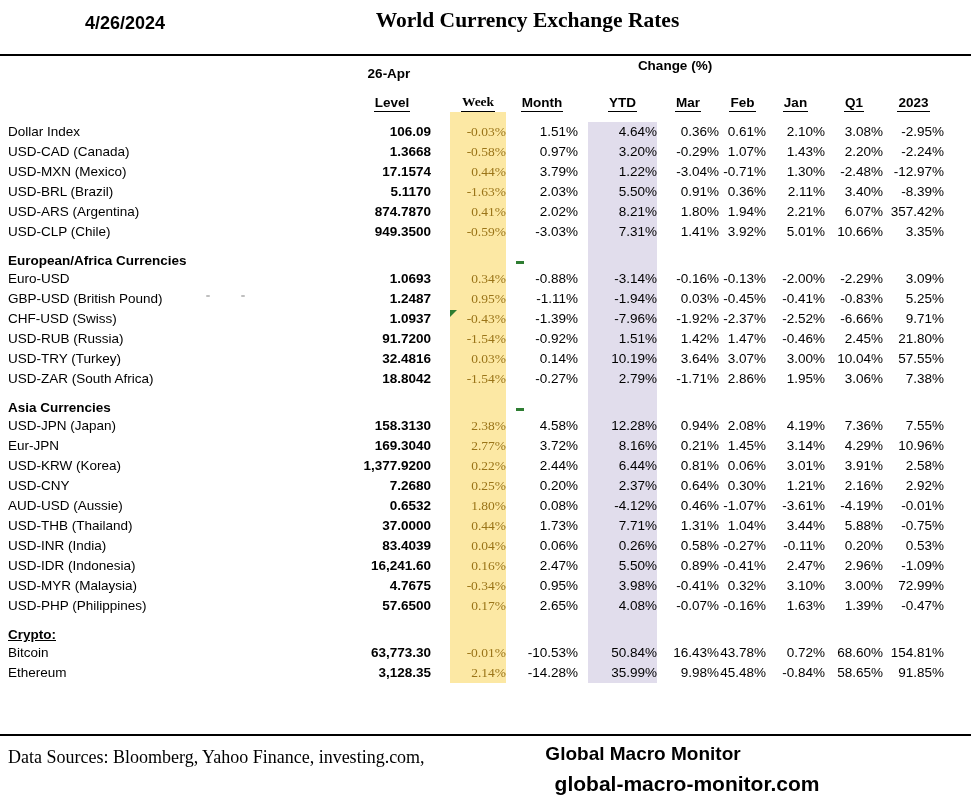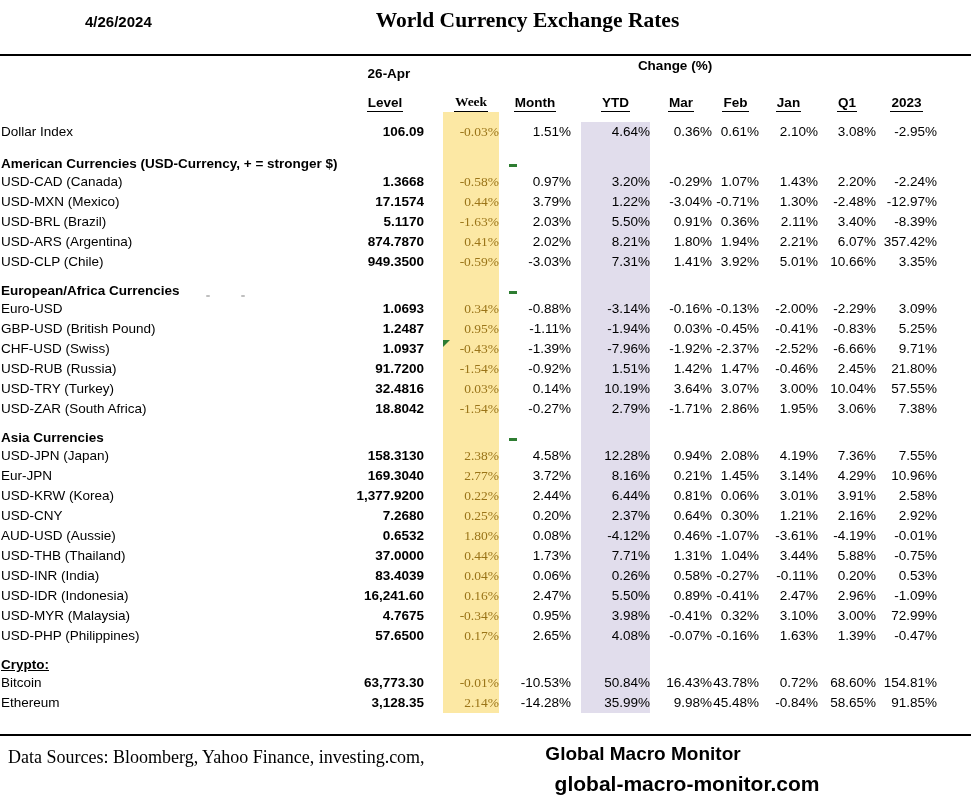--- a/index.html
+++ b/index.html
@@ -1,28 +1,28 @@
 <!DOCTYPE html>
 <html style="--week-bg: #FCE8A4; --week-text: #9A7418; --ytd-bg: #E1DDEC; --marker-green: #2E7D32;"><head>
 <meta charset="utf-8">
 <style>
   html,body{margin:0;padding:0;background:#fff;}
   #page{position:relative;width:971px;height:800px;background:#fff;overflow:hidden;
         font-family:"Liberation Sans",sans-serif;color:#000;}
   .abs{position:absolute;}
-  #doc-date{left:85px;top:13px;font-weight:bold;font-size:15px;}
+  #doc-date{left:85px;top:13px;font-weight:bold;font-size:18px;}
   #page-title{left:0;right:0;top:8px;text-align:center;transform:translateX(42px);
               font-family:"Liberation Serif",serif;font-weight:bold;font-size:21.5px;}
   .rule{left:0;width:971px;height:2px;background:#000;}
   #rule-top{top:54px;}
   #rule-bottom{top:734px;}
   #grp-date{left:350px;top:66px;width:78px;text-align:center;font-weight:bold;font-size:13.5px;}
   #grp-change{left:675px;top:58px;transform:translateX(-50%);font-weight:bold;font-size:13.5px;}
 
-  #rates-table{position:absolute;left:1px;top:88px;border-collapse:collapse;table-layout:fixed;}
+  #rates-table{position:absolute;left:8px;top:88px;border-collapse:collapse;table-layout:fixed;}
   #rates-table td{padding:0;font-size:13.5px;white-space:nowrap;overflow:visible;position:relative;}
   tr.head td{height:24px;vertical-align:bottom;text-align:center;font-weight:bold;}
   .colhead{display:inline-block;border-bottom:1.6px solid #000;padding:0 1px 1px;}
   tr.gap td{height:10px;line-height:10px;font-size:2px;}
   tr.data td{height:20px;line-height:20px;}
   tr.section td{height:27px;vertical-align:bottom;line-height:17px;}
   tr.section.tall td{height:30px;}
   td.c-name{text-align:left;}
   tr.section td.c-name{font-weight:bold;}
   td.num{text-align:right;}
@@ -107,377 +107,361 @@
           <td class="c-week num band-wk">-0.03%</td>
           <td class="c-month num">1.51%</td>
           <td class="c-sp2"></td>
           <td class="c-ytd num band-ytd">4.64%</td>
           <td class="c-mar num">0.36%</td>
           <td class="c-feb num">0.61%</td>
           <td class="c-jan num">2.10%</td>
           <td class="c-q1 num">3.08%</td>
           <td class="c-y2023 num">-2.95%</td>
         </tr>
-        <tr class="section tall">
-          <td class="c-name">American Currencies (USD-Currency, + = stronger $)</td>
+        <tr class="data">
+          <td class="c-name">USD-CAD (Canada)</td>
+          <td class="c-level num">1.3668</td>
+          <td class="c-sp1"></td>
+          <td class="c-week num band-wk">-0.58%</td>
+          <td class="c-month num">0.97%</td>
+          <td class="c-sp2"></td>
+          <td class="c-ytd num band-ytd">3.20%</td>
+          <td class="c-mar num">-0.29%</td>
+          <td class="c-feb num">1.07%</td>
+          <td class="c-jan num">1.43%</td>
+          <td class="c-q1 num">2.20%</td>
+          <td class="c-y2023 num">-2.24%</td>
+        </tr>
+        <tr class="data">
+          <td class="c-name">USD-MXN  (Mexico)</td>
+          <td class="c-level num">17.1574</td>
+          <td class="c-sp1"></td>
+          <td class="c-week num band-wk">0.44%</td>
+          <td class="c-month num">3.79%</td>
+          <td class="c-sp2"></td>
+          <td class="c-ytd num band-ytd">1.22%</td>
+          <td class="c-mar num">-3.04%</td>
+          <td class="c-feb num">-0.71%</td>
+          <td class="c-jan num">1.30%</td>
+          <td class="c-q1 num">-2.48%</td>
+          <td class="c-y2023 num">-12.97%</td>
+        </tr>
+        <tr class="data">
+          <td class="c-name">USD-BRL (Brazil)</td>
+          <td class="c-level num">5.1170</td>
+          <td class="c-sp1"></td>
+          <td class="c-week num band-wk">-1.63%</td>
+          <td class="c-month num">2.03%</td>
+          <td class="c-sp2"></td>
+          <td class="c-ytd num band-ytd">5.50%</td>
+          <td class="c-mar num">0.91%</td>
+          <td class="c-feb num">0.36%</td>
+          <td class="c-jan num">2.11%</td>
+          <td class="c-q1 num">3.40%</td>
+          <td class="c-y2023 num">-8.39%</td>
+        </tr>
+        <tr class="data">
+          <td class="c-name">USD-ARS (Argentina)</td>
+          <td class="c-level num">874.7870</td>
+          <td class="c-sp1"></td>
+          <td class="c-week num band-wk">0.41%</td>
+          <td class="c-month num">2.02%</td>
+          <td class="c-sp2"></td>
+          <td class="c-ytd num band-ytd">8.21%</td>
+          <td class="c-mar num">1.80%</td>
+          <td class="c-feb num">1.94%</td>
+          <td class="c-jan num">2.21%</td>
+          <td class="c-q1 num">6.07%</td>
+          <td class="c-y2023 num">357.42%</td>
+        </tr>
+        <tr class="data">
+          <td class="c-name">USD-CLP (Chile)</td>
+          <td class="c-level num">949.3500</td>
+          <td class="c-sp1"></td>
+          <td class="c-week num band-wk">-0.59%</td>
+          <td class="c-month num">-3.03%</td>
+          <td class="c-sp2"></td>
+          <td class="c-ytd num band-ytd">7.31%</td>
+          <td class="c-mar num">1.41%</td>
+          <td class="c-feb num">3.92%</td>
+          <td class="c-jan num">5.01%</td>
+          <td class="c-q1 num">10.66%</td>
+          <td class="c-y2023 num">3.35%</td>
+        </tr>
+        <tr class="section">
+          <td class="c-name">European/Africa Currencies</td>
           <td class="c-level"></td>
           <td class="c-sp1"></td>
           <td class="c-week band-wk"></td>
           <td class="c-month">
             <span class="green-dash"></span>
           </td>
           <td class="c-sp2"></td>
           <td class="c-ytd band-ytd"></td>
           <td class="c-mar"></td>
           <td class="c-feb"></td>
           <td class="c-jan"></td>
           <td class="c-q1"></td>
           <td class="c-y2023"></td>
         </tr>
         <tr class="data">
-          <td class="c-name">USD-CAD (Canada)</td>
-          <td class="c-level num">1.3668</td>
-          <td class="c-sp1"></td>
-          <td class="c-week num band-wk">-0.58%</td>
-          <td class="c-month num">0.97%</td>
-          <td class="c-sp2"></td>
-          <td class="c-ytd num band-ytd">3.20%</td>
-          <td class="c-mar num">-0.29%</td>
-          <td class="c-feb num">1.07%</td>
-          <td class="c-jan num">1.43%</td>
-          <td class="c-q1 num">2.20%</td>
-          <td class="c-y2023 num">-2.24%</td>
-        </tr>
-        <tr class="data">
-          <td class="c-name">USD-MXN  (Mexico)</td>
-          <td class="c-level num">17.1574</td>
-          <td class="c-sp1"></td>
-          <td class="c-week num band-wk">0.44%</td>
-          <td class="c-month num">3.79%</td>
-          <td class="c-sp2"></td>
-          <td class="c-ytd num band-ytd">1.22%</td>
-          <td class="c-mar num">-3.04%</td>
-          <td class="c-feb num">-0.71%</td>
-          <td class="c-jan num">1.30%</td>
-          <td class="c-q1 num">-2.48%</td>
-          <td class="c-y2023 num">-12.97%</td>
-        </tr>
-        <tr class="data">
-          <td class="c-name">USD-BRL (Brazil)</td>
-          <td class="c-level num">5.1170</td>
-          <td class="c-sp1"></td>
-          <td class="c-week num band-wk">-1.63%</td>
-          <td class="c-month num">2.03%</td>
-          <td class="c-sp2"></td>
-          <td class="c-ytd num band-ytd">5.50%</td>
-          <td class="c-mar num">0.91%</td>
-          <td class="c-feb num">0.36%</td>
-          <td class="c-jan num">2.11%</td>
-          <td class="c-q1 num">3.40%</td>
-          <td class="c-y2023 num">-8.39%</td>
-        </tr>
-        <tr class="data">
-          <td class="c-name">USD-ARS (Argentina)</td>
-          <td class="c-level num">874.7870</td>
-          <td class="c-sp1"></td>
-          <td class="c-week num band-wk">0.41%</td>
-          <td class="c-month num">2.02%</td>
-          <td class="c-sp2"></td>
-          <td class="c-ytd num band-ytd">8.21%</td>
-          <td class="c-mar num">1.80%</td>
-          <td class="c-feb num">1.94%</td>
-          <td class="c-jan num">2.21%</td>
-          <td class="c-q1 num">6.07%</td>
-          <td class="c-y2023 num">357.42%</td>
-        </tr>
-        <tr class="data">
-          <td class="c-name">USD-CLP (Chile)</td>
-          <td class="c-level num">949.3500</td>
-          <td class="c-sp1"></td>
-          <td class="c-week num band-wk">-0.59%</td>
-          <td class="c-month num">-3.03%</td>
-          <td class="c-sp2"></td>
-          <td class="c-ytd num band-ytd">7.31%</td>
-          <td class="c-mar num">1.41%</td>
-          <td class="c-feb num">3.92%</td>
-          <td class="c-jan num">5.01%</td>
-          <td class="c-q1 num">10.66%</td>
-          <td class="c-y2023 num">3.35%</td>
+          <td class="c-name">Euro-USD</td>
+          <td class="c-level num">1.0693</td>
+          <td class="c-sp1"></td>
+          <td class="c-week num band-wk">0.34%</td>
+          <td class="c-month num">-0.88%</td>
+          <td class="c-sp2"></td>
+          <td class="c-ytd num band-ytd">-3.14%</td>
+          <td class="c-mar num">-0.16%</td>
+          <td class="c-feb num">-0.13%</td>
+          <td class="c-jan num">-2.00%</td>
+          <td class="c-q1 num">-2.29%</td>
+          <td class="c-y2023 num">3.09%</td>
+        </tr>
+        <tr class="data">
+          <td class="c-name">GBP-USD (British Pound)</td>
+          <td class="c-level num">1.2487</td>
+          <td class="c-sp1"></td>
+          <td class="c-week num band-wk">0.95%</td>
+          <td class="c-month num">-1.11%</td>
+          <td class="c-sp2"></td>
+          <td class="c-ytd num band-ytd">-1.94%</td>
+          <td class="c-mar num">0.03%</td>
+          <td class="c-feb num">-0.45%</td>
+          <td class="c-jan num">-0.41%</td>
+          <td class="c-q1 num">-0.83%</td>
+          <td class="c-y2023 num">5.25%</td>
+        </tr>
+        <tr class="data">
+          <td class="c-name">CHF-USD (Swiss)</td>
+          <td class="c-level num">1.0937</td>
+          <td class="c-sp1"></td>
+          <td class="c-week num band-wk comment">-0.43%</td>
+          <td class="c-month num">-1.39%</td>
+          <td class="c-sp2"></td>
+          <td class="c-ytd num band-ytd">-7.96%</td>
+          <td class="c-mar num">-1.92%</td>
+          <td class="c-feb num">-2.37%</td>
+          <td class="c-jan num">-2.52%</td>
+          <td class="c-q1 num">-6.66%</td>
+          <td class="c-y2023 num">9.71%</td>
+        </tr>
+        <tr class="data">
+          <td class="c-name">USD-RUB (Russia)</td>
+          <td class="c-level num">91.7200</td>
+          <td class="c-sp1"></td>
+          <td class="c-week num band-wk">-1.54%</td>
+          <td class="c-month num">-0.92%</td>
+          <td class="c-sp2"></td>
+          <td class="c-ytd num band-ytd">1.51%</td>
+          <td class="c-mar num">1.42%</td>
+          <td class="c-feb num">1.47%</td>
+          <td class="c-jan num">-0.46%</td>
+          <td class="c-q1 num">2.45%</td>
+          <td class="c-y2023 num">21.80%</td>
+        </tr>
+        <tr class="data">
+          <td class="c-name">USD-TRY (Turkey)</td>
+          <td class="c-level num">32.4816</td>
+          <td class="c-sp1"></td>
+          <td class="c-week num band-wk">0.03%</td>
+          <td class="c-month num">0.14%</td>
+          <td class="c-sp2"></td>
+          <td class="c-ytd num band-ytd">10.19%</td>
+          <td class="c-mar num">3.64%</td>
+          <td class="c-feb num">3.07%</td>
+          <td class="c-jan num">3.00%</td>
+          <td class="c-q1 num">10.04%</td>
+          <td class="c-y2023 num">57.55%</td>
+        </tr>
+        <tr class="data">
+          <td class="c-name">USD-ZAR (South Africa)</td>
+          <td class="c-level num">18.8042</td>
+          <td class="c-sp1"></td>
+          <td class="c-week num band-wk">-1.54%</td>
+          <td class="c-month num">-0.27%</td>
+          <td class="c-sp2"></td>
+          <td class="c-ytd num band-ytd">2.79%</td>
+          <td class="c-mar num">-1.71%</td>
+          <td class="c-feb num">2.86%</td>
+          <td class="c-jan num">1.95%</td>
+          <td class="c-q1 num">3.06%</td>
+          <td class="c-y2023 num">7.38%</td>
         </tr>
         <tr class="section">
-          <td class="c-name">European/Africa Currencies</td>
+          <td class="c-name">Asia Currencies</td>
           <td class="c-level"></td>
           <td class="c-sp1"></td>
           <td class="c-week band-wk"></td>
           <td class="c-month">
             <span class="green-dash"></span>
           </td>
           <td class="c-sp2"></td>
           <td class="c-ytd band-ytd"></td>
           <td class="c-mar"></td>
           <td class="c-feb"></td>
           <td class="c-jan"></td>
           <td class="c-q1"></td>
           <td class="c-y2023"></td>
         </tr>
         <tr class="data">
-          <td class="c-name">Euro-USD</td>
-          <td class="c-level num">1.0693</td>
-          <td class="c-sp1"></td>
-          <td class="c-week num band-wk">0.34%</td>
-          <td class="c-month num">-0.88%</td>
-          <td class="c-sp2"></td>
-          <td class="c-ytd num band-ytd">-3.14%</td>
-          <td class="c-mar num">-0.16%</td>
-          <td class="c-feb num">-0.13%</td>
-          <td class="c-jan num">-2.00%</td>
-          <td class="c-q1 num">-2.29%</td>
-          <td class="c-y2023 num">3.09%</td>
-        </tr>
-        <tr class="data">
-          <td class="c-name">GBP-USD (British Pound)</td>
-          <td class="c-level num">1.2487</td>
-          <td class="c-sp1"></td>
-          <td class="c-week num band-wk">0.95%</td>
-          <td class="c-month num">-1.11%</td>
-          <td class="c-sp2"></td>
-          <td class="c-ytd num band-ytd">-1.94%</td>
-          <td class="c-mar num">0.03%</td>
-          <td class="c-feb num">-0.45%</td>
-          <td class="c-jan num">-0.41%</td>
-          <td class="c-q1 num">-0.83%</td>
-          <td class="c-y2023 num">5.25%</td>
-        </tr>
-        <tr class="data">
-          <td class="c-name">CHF-USD (Swiss)</td>
-          <td class="c-level num">1.0937</td>
-          <td class="c-sp1"></td>
-          <td class="c-week num band-wk comment">-0.43%</td>
-          <td class="c-month num">-1.39%</td>
-          <td class="c-sp2"></td>
-          <td class="c-ytd num band-ytd">-7.96%</td>
-          <td class="c-mar num">-1.92%</td>
-          <td class="c-feb num">-2.37%</td>
-          <td class="c-jan num">-2.52%</td>
-          <td class="c-q1 num">-6.66%</td>
-          <td class="c-y2023 num">9.71%</td>
-        </tr>
-        <tr class="data">
-          <td class="c-name">USD-RUB (Russia)</td>
-          <td class="c-level num">91.7200</td>
-          <td class="c-sp1"></td>
-          <td class="c-week num band-wk">-1.54%</td>
-          <td class="c-month num">-0.92%</td>
-          <td class="c-sp2"></td>
-          <td class="c-ytd num band-ytd">1.51%</td>
-          <td class="c-mar num">1.42%</td>
-          <td class="c-feb num">1.47%</td>
-          <td class="c-jan num">-0.46%</td>
-          <td class="c-q1 num">2.45%</td>
-          <td class="c-y2023 num">21.80%</td>
-        </tr>
-        <tr class="data">
-          <td class="c-name">USD-TRY (Turkey)</td>
-          <td class="c-level num">32.4816</td>
-          <td class="c-sp1"></td>
-          <td class="c-week num band-wk">0.03%</td>
-          <td class="c-month num">0.14%</td>
-          <td class="c-sp2"></td>
-          <td class="c-ytd num band-ytd">10.19%</td>
-          <td class="c-mar num">3.64%</td>
-          <td class="c-feb num">3.07%</td>
-          <td class="c-jan num">3.00%</td>
-          <td class="c-q1 num">10.04%</td>
-          <td class="c-y2023 num">57.55%</td>
-        </tr>
-        <tr class="data">
-          <td class="c-name">USD-ZAR (South Africa)</td>
-          <td class="c-level num">18.8042</td>
-          <td class="c-sp1"></td>
-          <td class="c-week num band-wk">-1.54%</td>
-          <td class="c-month num">-0.27%</td>
-          <td class="c-sp2"></td>
-          <td class="c-ytd num band-ytd">2.79%</td>
-          <td class="c-mar num">-1.71%</td>
-          <td class="c-feb num">2.86%</td>
-          <td class="c-jan num">1.95%</td>
-          <td class="c-q1 num">3.06%</td>
-          <td class="c-y2023 num">7.38%</td>
+          <td class="c-name">USD-JPN (Japan)</td>
+          <td class="c-level num">158.3130</td>
+          <td class="c-sp1"></td>
+          <td class="c-week num band-wk">2.38%</td>
+          <td class="c-month num">4.58%</td>
+          <td class="c-sp2"></td>
+          <td class="c-ytd num band-ytd">12.28%</td>
+          <td class="c-mar num">0.94%</td>
+          <td class="c-feb num">2.08%</td>
+          <td class="c-jan num">4.19%</td>
+          <td class="c-q1 num">7.36%</td>
+          <td class="c-y2023 num">7.55%</td>
+        </tr>
+        <tr class="data">
+          <td class="c-name">Eur-JPN</td>
+          <td class="c-level num">169.3040</td>
+          <td class="c-sp1"></td>
+          <td class="c-week num band-wk">2.77%</td>
+          <td class="c-month num">3.72%</td>
+          <td class="c-sp2"></td>
+          <td class="c-ytd num band-ytd">8.16%</td>
+          <td class="c-mar num">0.21%</td>
+          <td class="c-feb num">1.45%</td>
+          <td class="c-jan num">3.14%</td>
+          <td class="c-q1 num">4.29%</td>
+          <td class="c-y2023 num">10.96%</td>
+        </tr>
+        <tr class="data">
+          <td class="c-name">USD-KRW (Korea)</td>
+          <td class="c-level num">1,377.9200</td>
+          <td class="c-sp1"></td>
+          <td class="c-week num band-wk">0.22%</td>
+          <td class="c-month num">2.44%</td>
+          <td class="c-sp2"></td>
+          <td class="c-ytd num band-ytd">6.44%</td>
+          <td class="c-mar num">0.81%</td>
+          <td class="c-feb num">0.06%</td>
+          <td class="c-jan num">3.01%</td>
+          <td class="c-q1 num">3.91%</td>
+          <td class="c-y2023 num">2.58%</td>
+        </tr>
+        <tr class="data">
+          <td class="c-name">USD-CNY</td>
+          <td class="c-level num">7.2680</td>
+          <td class="c-sp1"></td>
+          <td class="c-week num band-wk">0.25%</td>
+          <td class="c-month num">0.20%</td>
+          <td class="c-sp2"></td>
+          <td class="c-ytd num band-ytd">2.37%</td>
+          <td class="c-mar num">0.64%</td>
+          <td class="c-feb num">0.30%</td>
+          <td class="c-jan num">1.21%</td>
+          <td class="c-q1 num">2.16%</td>
+          <td class="c-y2023 num">2.92%</td>
+        </tr>
+        <tr class="data">
+          <td class="c-name">AUD-USD (Aussie)</td>
+          <td class="c-level num">0.6532</td>
+          <td class="c-sp1"></td>
+          <td class="c-week num band-wk">1.80%</td>
+          <td class="c-month num">0.08%</td>
+          <td class="c-sp2"></td>
+          <td class="c-ytd num band-ytd">-4.12%</td>
+          <td class="c-mar num">0.46%</td>
+          <td class="c-feb num">-1.07%</td>
+          <td class="c-jan num">-3.61%</td>
+          <td class="c-q1 num">-4.19%</td>
+          <td class="c-y2023 num">-0.01%</td>
+        </tr>
+        <tr class="data">
+          <td class="c-name">USD-THB  (Thailand)</td>
+          <td class="c-level num">37.0000</td>
+          <td class="c-sp1"></td>
+          <td class="c-week num band-wk">0.44%</td>
+          <td class="c-month num">1.73%</td>
+          <td class="c-sp2"></td>
+          <td class="c-ytd num band-ytd">7.71%</td>
+          <td class="c-mar num">1.31%</td>
+          <td class="c-feb num">1.04%</td>
+          <td class="c-jan num">3.44%</td>
+          <td class="c-q1 num">5.88%</td>
+          <td class="c-y2023 num">-0.75%</td>
+        </tr>
+        <tr class="data">
+          <td class="c-name">USD-INR (India)</td>
+          <td class="c-level num">83.4039</td>
+          <td class="c-sp1"></td>
+          <td class="c-week num band-wk">0.04%</td>
+          <td class="c-month num">0.06%</td>
+          <td class="c-sp2"></td>
+          <td class="c-ytd num band-ytd">0.26%</td>
+          <td class="c-mar num">0.58%</td>
+          <td class="c-feb num">-0.27%</td>
+          <td class="c-jan num">-0.11%</td>
+          <td class="c-q1 num">0.20%</td>
+          <td class="c-y2023 num">0.53%</td>
+        </tr>
+        <tr class="data">
+          <td class="c-name">USD-IDR (Indonesia)</td>
+          <td class="c-level num">16,241.60</td>
+          <td class="c-sp1"></td>
+          <td class="c-week num band-wk">0.16%</td>
+          <td class="c-month num">2.47%</td>
+          <td class="c-sp2"></td>
+          <td class="c-ytd num band-ytd">5.50%</td>
+          <td class="c-mar num">0.89%</td>
+          <td class="c-feb num">-0.41%</td>
+          <td class="c-jan num">2.47%</td>
+          <td class="c-q1 num">2.96%</td>
+          <td class="c-y2023 num">-1.09%</td>
+        </tr>
+        <tr class="data">
+          <td class="c-name">USD-MYR (Malaysia)</td>
+          <td class="c-level num">4.7675</td>
+          <td class="c-sp1"></td>
+          <td class="c-week num band-wk">-0.34%</td>
+          <td class="c-month num">0.95%</td>
+          <td class="c-sp2"></td>
+          <td class="c-ytd num band-ytd">3.98%</td>
+          <td class="c-mar num">-0.41%</td>
+          <td class="c-feb num">0.32%</td>
+          <td class="c-jan num">3.10%</td>
+          <td class="c-q1 num">3.00%</td>
+          <td class="c-y2023 num">72.99%</td>
+        </tr>
+        <tr class="data">
+          <td class="c-name">USD-PHP (Philippines)</td>
+          <td class="c-level num">57.6500</td>
+          <td class="c-sp1"></td>
+          <td class="c-week num band-wk">0.17%</td>
+          <td class="c-month num">2.65%</td>
+          <td class="c-sp2"></td>
+          <td class="c-ytd num band-ytd">4.08%</td>
+          <td class="c-mar num">-0.07%</td>
+          <td class="c-feb num">-0.16%</td>
+          <td class="c-jan num">1.63%</td>
+          <td class="c-q1 num">1.39%</td>
+          <td class="c-y2023 num">-0.47%</td>
         </tr>
         <tr class="section">
-          <td class="c-name">Asia Currencies</td>
+          <td class="c-name u">Crypto:</td>
           <td class="c-level"></td>
           <td class="c-sp1"></td>
           <td class="c-week band-wk"></td>
-          <td class="c-month">
-            <span class="green-dash"></span>
-          </td>
+          <td class="c-month"></td>
           <td class="c-sp2"></td>
           <td class="c-ytd band-ytd"></td>
           <td class="c-mar"></td>
           <td class="c-feb"></td>
           <td class="c-jan"></td>
           <td class="c-q1"></td>
           <td class="c-y2023"></td>
         </tr>
         <tr class="data">
-          <td class="c-name">USD-JPN (Japan)</td>
-          <td class="c-level num">158.3130</td>
-          <td class="c-sp1"></td>
-          <td class="c-week num band-wk">2.38%</td>
-          <td class="c-month num">4.58%</td>
-          <td class="c-sp2"></td>
-          <td class="c-ytd num band-ytd">12.28%</td>
-          <td class="c-mar num">0.94%</td>
-          <td class="c-feb num">2.08%</td>
-          <td class="c-jan num">4.19%</td>
-          <td class="c-q1 num">7.36%</td>
-          <td class="c-y2023 num">7.55%</td>
-        </tr>
-        <tr class="data">
-          <td class="c-name">Eur-JPN</td>
-          <td class="c-level num">169.3040</td>
-          <td class="c-sp1"></td>
-          <td class="c-week num band-wk">2.77%</td>
-          <td class="c-month num">3.72%</td>
-          <td class="c-sp2"></td>
-          <td class="c-ytd num band-ytd">8.16%</td>
-          <td class="c-mar num">0.21%</td>
-          <td class="c-feb num">1.45%</td>
-          <td class="c-jan num">3.14%</td>
-          <td class="c-q1 num">4.29%</td>
-          <td class="c-y2023 num">10.96%</td>
-        </tr>
-        <tr class="data">
-          <td class="c-name">USD-KRW (Korea)</td>
-          <td class="c-level num">1,377.9200</td>
-          <td class="c-sp1"></td>
-          <td class="c-week num band-wk">0.22%</td>
-          <td class="c-month num">2.44%</td>
-          <td class="c-sp2"></td>
-          <td class="c-ytd num band-ytd">6.44%</td>
-          <td class="c-mar num">0.81%</td>
-          <td class="c-feb num">0.06%</td>
-          <td class="c-jan num">3.01%</td>
-          <td class="c-q1 num">3.91%</td>
-          <td class="c-y2023 num">2.58%</td>
-        </tr>
-        <tr class="data">
-          <td class="c-name">USD-CNY</td>
-          <td class="c-level num">7.2680</td>
-          <td class="c-sp1"></td>
-          <td class="c-week num band-wk">0.25%</td>
-          <td class="c-month num">0.20%</td>
-          <td class="c-sp2"></td>
-          <td class="c-ytd num band-ytd">2.37%</td>
-          <td class="c-mar num">0.64%</td>
-          <td class="c-feb num">0.30%</td>
-          <td class="c-jan num">1.21%</td>
-          <td class="c-q1 num">2.16%</td>
-          <td class="c-y2023 num">2.92%</td>
-        </tr>
-        <tr class="data">
-          <td class="c-name">AUD-USD (Aussie)</td>
-          <td class="c-level num">0.6532</td>
-          <td class="c-sp1"></td>
-          <td class="c-week num band-wk">1.80%</td>
-          <td class="c-month num">0.08%</td>
-          <td class="c-sp2"></td>
-          <td class="c-ytd num band-ytd">-4.12%</td>
-          <td class="c-mar num">0.46%</td>
-          <td class="c-feb num">-1.07%</td>
-          <td class="c-jan num">-3.61%</td>
-          <td class="c-q1 num">-4.19%</td>
-          <td class="c-y2023 num">-0.01%</td>
-        </tr>
-        <tr class="data">
-          <td class="c-name">USD-THB  (Thailand)</td>
-          <td class="c-level num">37.0000</td>
-          <td class="c-sp1"></td>
-          <td class="c-week num band-wk">0.44%</td>
-          <td class="c-month num">1.73%</td>
-          <td class="c-sp2"></td>
-          <td class="c-ytd num band-ytd">7.71%</td>
-          <td class="c-mar num">1.31%</td>
-          <td class="c-feb num">1.04%</td>
-          <td class="c-jan num">3.44%</td>
-          <td class="c-q1 num">5.88%</td>
-          <td class="c-y2023 num">-0.75%</td>
-        </tr>
-        <tr class="data">
-          <td class="c-name">USD-INR (India)</td>
-          <td class="c-level num">83.4039</td>
-          <td class="c-sp1"></td>
-          <td class="c-week num band-wk">0.04%</td>
-          <td class="c-month num">0.06%</td>
-          <td class="c-sp2"></td>
-          <td class="c-ytd num band-ytd">0.26%</td>
-          <td class="c-mar num">0.58%</td>
-          <td class="c-feb num">-0.27%</td>
-          <td class="c-jan num">-0.11%</td>
-          <td class="c-q1 num">0.20%</td>
-          <td class="c-y2023 num">0.53%</td>
-        </tr>
-        <tr class="data">
-          <td class="c-name">USD-IDR (Indonesia)</td>
-          <td class="c-level num">16,241.60</td>
-          <td class="c-sp1"></td>
-          <td class="c-week num band-wk">0.16%</td>
-          <td class="c-month num">2.47%</td>
-          <td class="c-sp2"></td>
-          <td class="c-ytd num band-ytd">5.50%</td>
-          <td class="c-mar num">0.89%</td>
-          <td class="c-feb num">-0.41%</td>
-          <td class="c-jan num">2.47%</td>
-          <td class="c-q1 num">2.96%</td>
-          <td class="c-y2023 num">-1.09%</td>
-        </tr>
-        <tr class="data">
-          <td class="c-name">USD-MYR (Malaysia)</td>
-          <td class="c-level num">4.7675</td>
-          <td class="c-sp1"></td>
-          <td class="c-week num band-wk">-0.34%</td>
-          <td class="c-month num">0.95%</td>
-          <td class="c-sp2"></td>
-          <td class="c-ytd num band-ytd">3.98%</td>
-          <td class="c-mar num">-0.41%</td>
-          <td class="c-feb num">0.32%</td>
-          <td class="c-jan num">3.10%</td>
-          <td class="c-q1 num">3.00%</td>
-          <td class="c-y2023 num">72.99%</td>
-        </tr>
-        <tr class="data">
-          <td class="c-name">USD-PHP (Philippines)</td>
-          <td class="c-level num">57.6500</td>
-          <td class="c-sp1"></td>
-          <td class="c-week num band-wk">0.17%</td>
-          <td class="c-month num">2.65%</td>
-          <td class="c-sp2"></td>
-          <td class="c-ytd num band-ytd">4.08%</td>
-          <td class="c-mar num">-0.07%</td>
-          <td class="c-feb num">-0.16%</td>
-          <td class="c-jan num">1.63%</td>
-          <td class="c-q1 num">1.39%</td>
-          <td class="c-y2023 num">-0.47%</td>
-        </tr>
-        <tr class="section">
-          <td class="c-name u">Crypto:</td>
-          <td class="c-level"></td>
-          <td class="c-sp1"></td>
-          <td class="c-week band-wk"></td>
-          <td class="c-month"></td>
-          <td class="c-sp2"></td>
-          <td class="c-ytd band-ytd"></td>
-          <td class="c-mar"></td>
-          <td class="c-feb"></td>
-          <td class="c-jan"></td>
-          <td class="c-q1"></td>
-          <td class="c-y2023"></td>
-        </tr>
-        <tr class="data">
           <td class="c-name">Bitcoin</td>
           <td class="c-level num">63,773.30</td>
           <td class="c-sp1"></td>
           <td class="c-week num band-wk">-0.01%</td>
           <td class="c-month num">-10.53%</td>
           <td class="c-sp2"></td>
           <td class="c-ytd num band-ytd">50.84%</td>
           <td class="c-mar num">16.43%</td>
           <td class="c-feb num">43.78%</td>
           <td class="c-jan num">0.72%</td>

